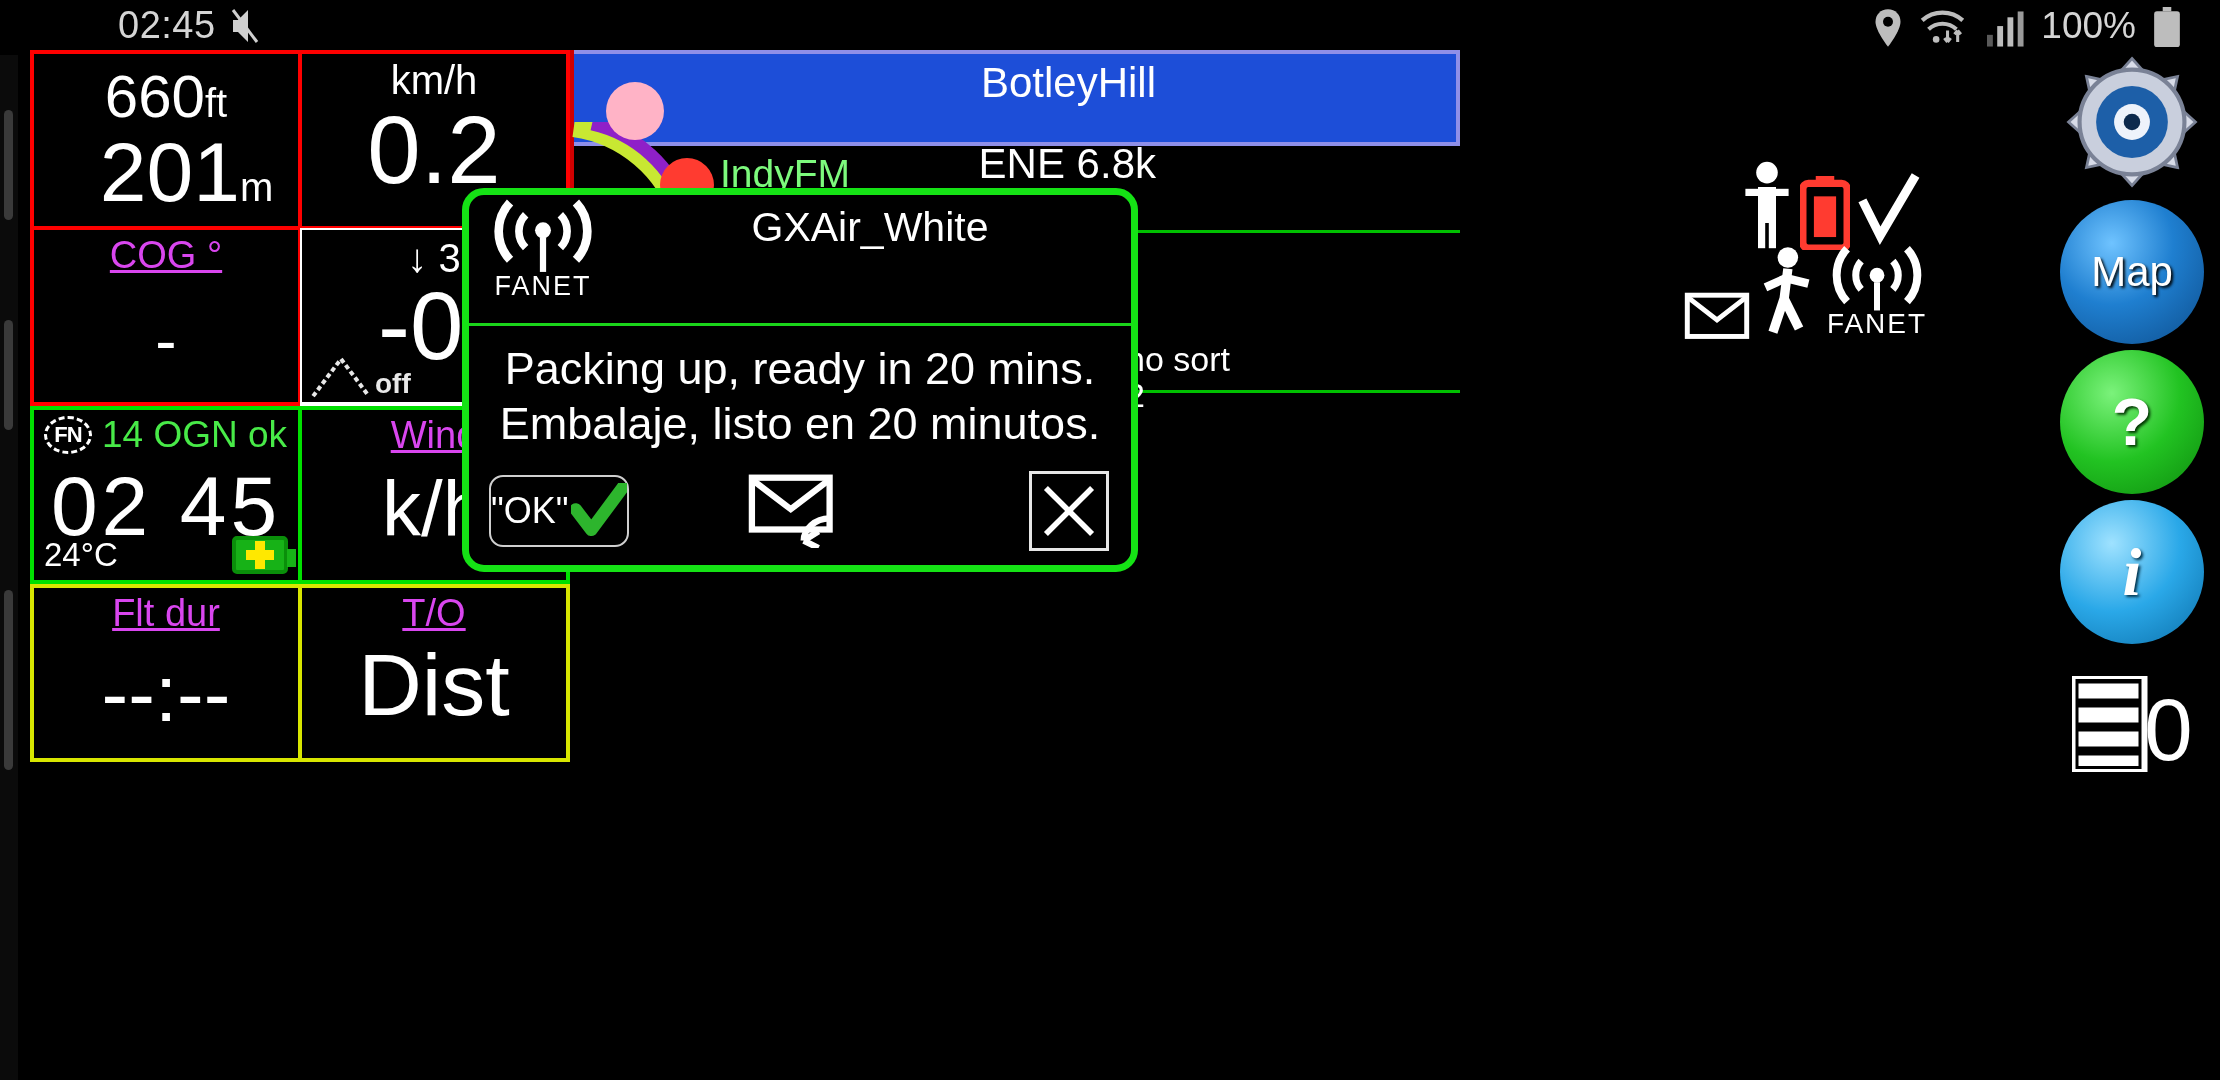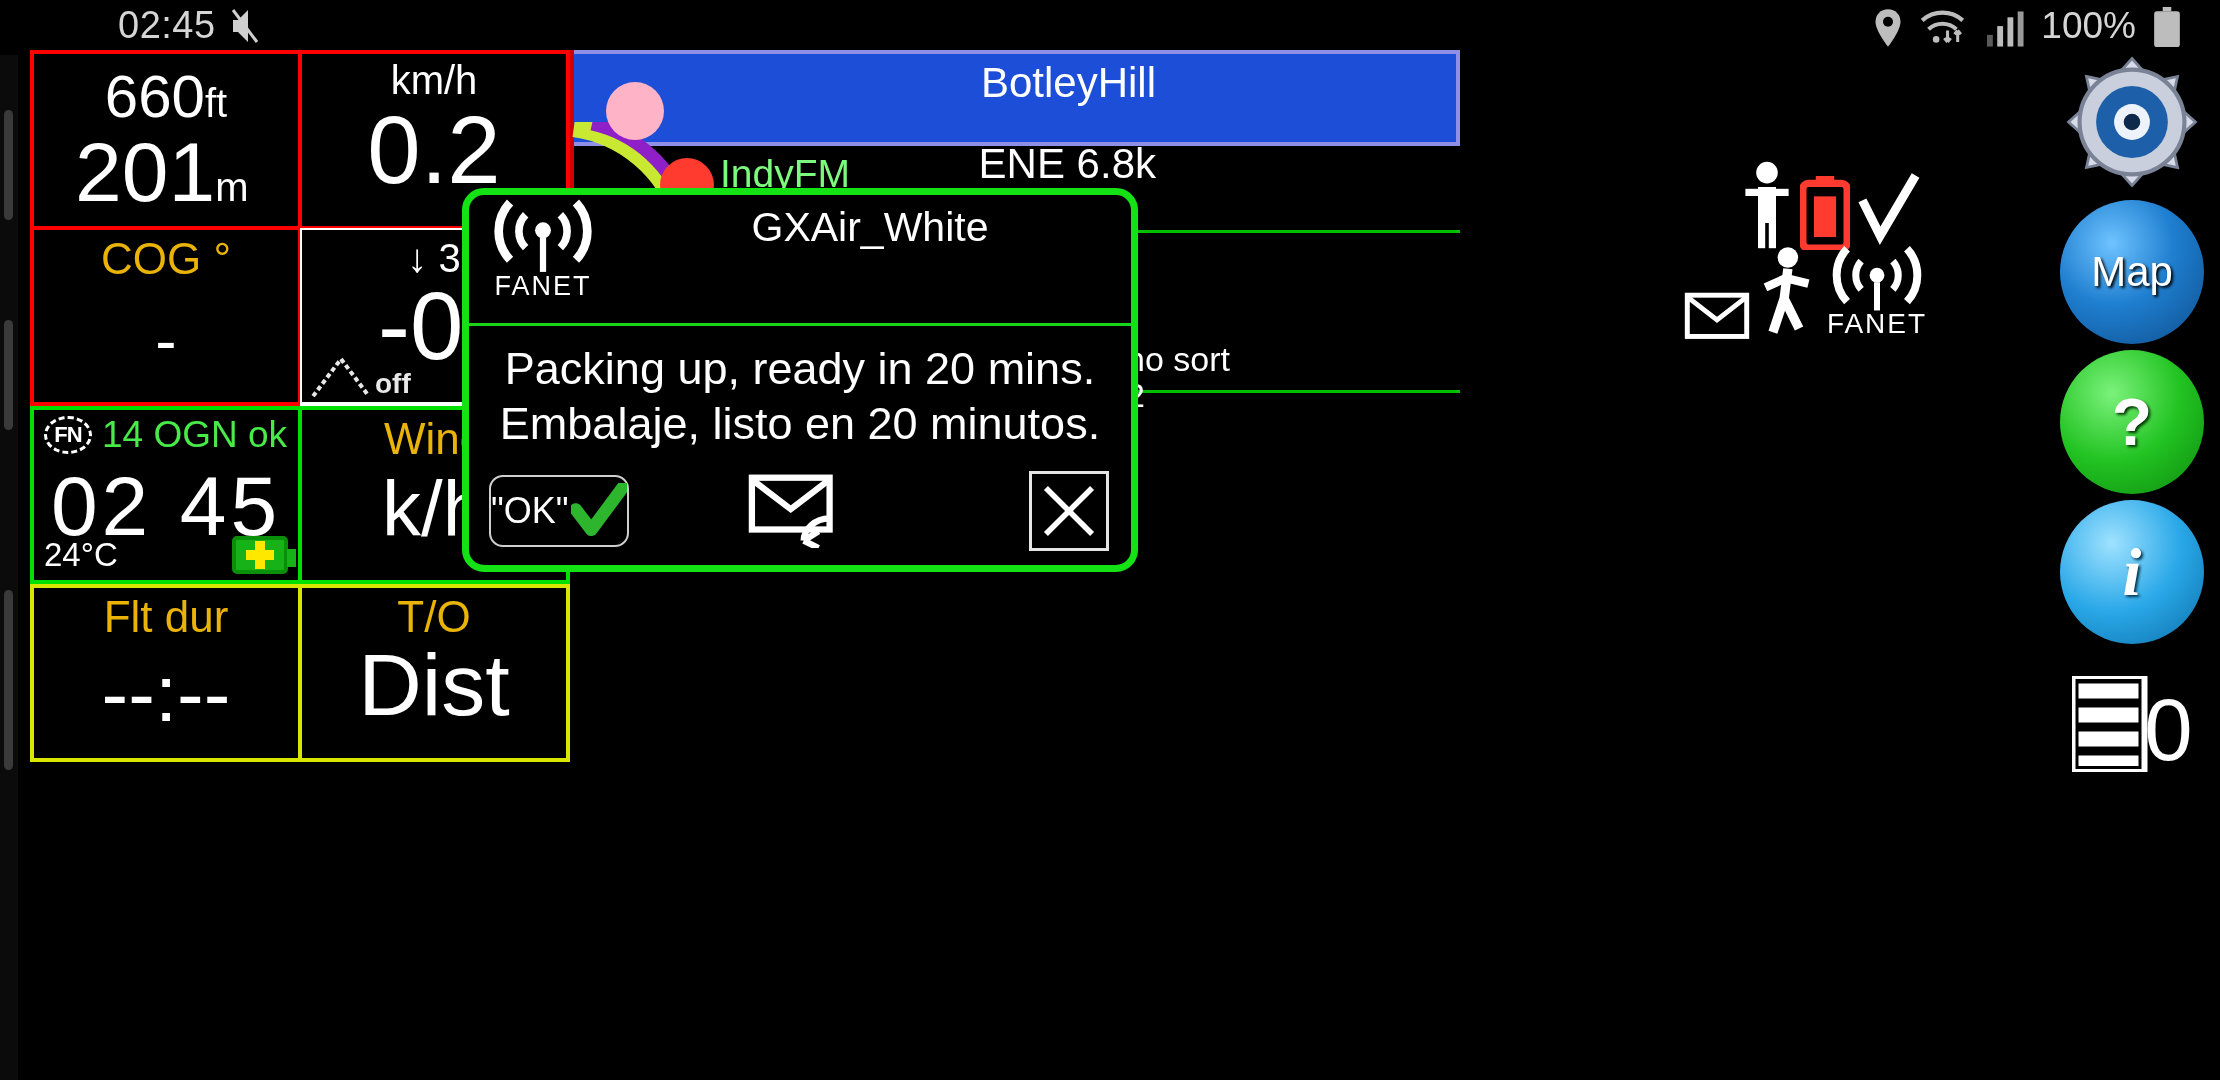--- a/index.html
+++ b/index.html
@@ -20,34 +20,34 @@
   .sb-time { font-size:38px; color:#d5d5d5; letter-spacing:0.5px; }
   .sb-right { position:absolute; right:38px; top:5px; display:flex; align-items:flex-end; gap:16px; }
   .sb-pct { font-size:37px; color:#d5d5d5; }
   .edge-strip { position:absolute; left:0; top:0; width:18px; height:1080px; background:#0b0b0b; }
   .edge-tick { position:absolute; left:4px; width:9px; border-radius:5px; background:#3a3a3a; }
 
   
   .grid { position:absolute; left:30px; top:50px; width:540px; height:1030px; }
   .cell { position:absolute; background:#000; overflow:hidden; }
   .cell .cap { position:absolute; top:4px; left:0; width:100%; text-align:center;
-              color:#eab308; font-size:44px; }
+              color:#d946ef; font-size:38px;text-decoration:underline; }
   .unit-sm { font-size:40px; }
 
   .c-alt   { left:0;   top:0;   width:270px; height:178px; border:4px solid #ff0000; border-right-width:2px; border-bottom-width:2px;}
   .c-spd   { left:270px; top:0; width:270px; height:178px; border:4px solid #ff0000; border-left-width:2px; border-bottom-width:2px;}
   .c-cog   { left:0;   top:178px; width:270px; height:178px; border:4px solid #ff0000; border-right-width:2px; border-top-width:2px;}
   .c-vario { left:270px; top:178px; width:270px; height:178px; border:4px solid #ffffff; border-left-width:2px; border-top-width:2px;}
   .c-ogn   { left:0;   top:356px; width:270px; height:178px; border:4px solid #00e000; border-right-width:2px;}
   .c-wind  { left:270px; top:356px; width:270px; height:178px; border:4px solid #00e000; border-left-width:2px;}
   .c-flt   { left:0;   top:534px; width:270px; height:178px; border:4px solid #d8e600; border-right-width:2px;}
   .c-to    { left:270px; top:534px; width:270px; height:178px; border:4px solid #d8e600; border-left-width:2px;}
 
   .alt-ft { position:absolute; top:8px; width:100%; text-align:center; color:#fff; font-size:60px; }
-  .alt-m  { position:absolute; top:70px; width:100%; text-align:left; color:#fff; font-size:84px;padding-left:41px; }
+  .alt-m  { position:absolute; top:70px; width:100%; text-align:center; color:#fff; font-size:84px;padding-left:41px; }
 
   .spd-unit { position:absolute; top:4px; width:100%; text-align:center; color:#fff; font-size:40px;}
   .spd-val  { position:absolute; top:48px; width:100%; text-align:center; color:#fff; font-size:96px; line-height:1;}
 
   .cog-dash { position:absolute; top:74px; width:100%; text-align:center; color:#fff; font-size:64px; }
 
   .vario-top { position:absolute; top:6px; width:100%; text-align:center; color:#fff; font-size:40px;}
   .vario-val { position:absolute; top:48px; width:100%; text-align:center; color:#fff; font-size:96px; line-height:1;}
   .vario-off { position:absolute; left:8px; bottom:2px; display:flex; align-items:flex-end; gap:3px; }
   .vario-off .lbl { color:#e8e8e8; font-size:28px; font-weight:bold; }

